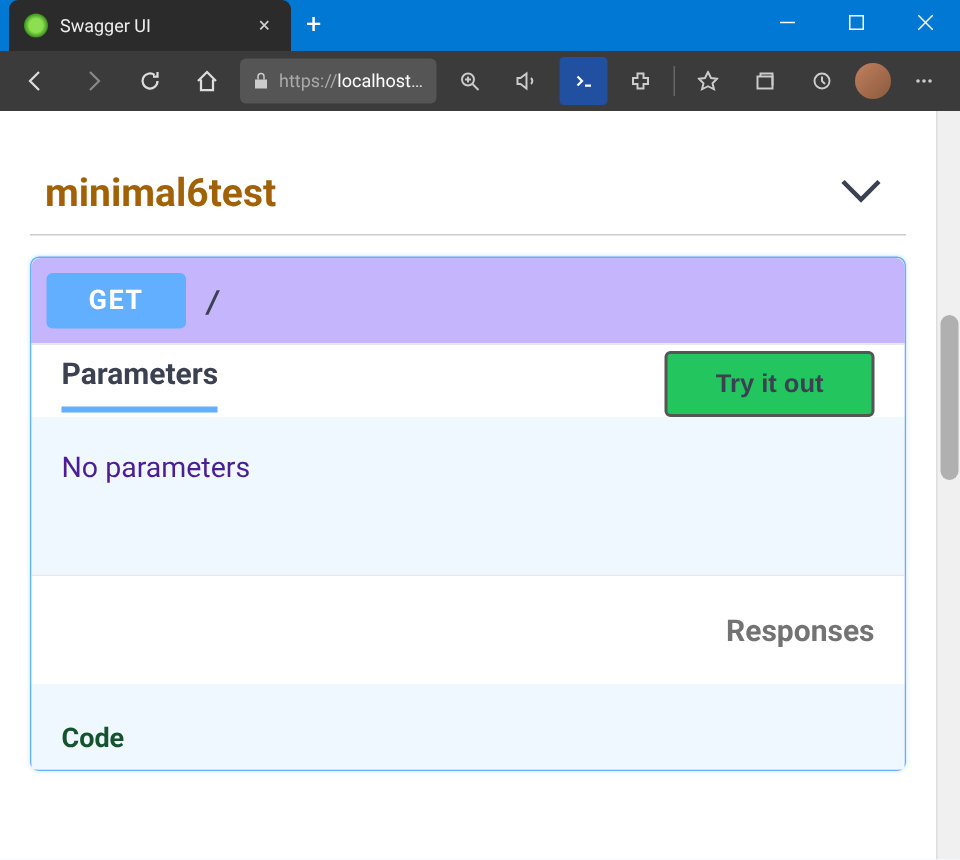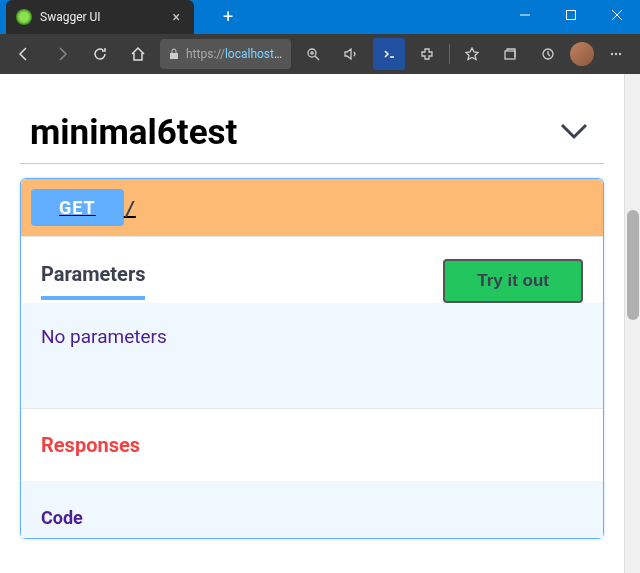--- a/index.html
+++ b/index.html
@@ -1,62 +1,62 @@
 <!DOCTYPE html>
 <html><head>
   <meta charset="utf-8">
   <style>
     * { margin: 0; padding: 0; box-sizing: border-box; }
     body { font-family: -apple-system, BlinkMacSystemFont, "Segoe UI", Roboto, sans-serif; background: #fff; width: 640px; height: 573px; overflow: hidden; }
     
     
-    .titlebar { background: #0078d4; height: 34px; display: flex; align-items: flex-start; color: #fff; position: relative; gap: 19px; }
+    .titlebar { background: #0078d4; height: 34px; display: flex; align-items: flex-start; color: #fff; position: relative; }
     .tab { background: #2b2b2b; height: 34px; display: flex; align-items: center; padding: 0 10px; gap: 8px; border-top-left-radius: 6px; border-top-right-radius: 6px; margin-left: 6px; margin-top: 0; width: 188px; }
     .tab-favicon { width: 16px; height: 16px; background: radial-gradient(circle, #8ce04f 40%, #3b8f1f 70%); border-radius: 50%; flex-shrink: 0; }
     .tab-title { font-size: 12px; color: #eee; flex: 1; white-space: nowrap; overflow: hidden; text-overflow: ellipsis; }
     .tab-close { color: #ccc; font-size: 14px; cursor: pointer; padding: 2px 4px; }
     .newtab { color: #fff; font-size: 18px; padding: 6px 10px; cursor: pointer; }
     .window-controls { position: absolute; right: 0; top: 0; display: flex; }
     .wc-btn { width: 46px; height: 30px; display: flex; align-items: center; justify-content: center; color: #fff; cursor: pointer; }
     .wc-btn svg { stroke: #fff; fill: none; }
     
     
     .toolbar { background: #3b3b3b; height: 40px; display: flex; align-items: center; padding: 0 8px; gap: 6px; }
     .tb-btn { width: 32px; height: 32px; display: flex; align-items: center; justify-content: center; color: #ccc; cursor: pointer; border-radius: 4px; }
     .addrbar { flex: 1; background: #555; height: 30px; border-radius: 4px; display: flex; align-items: center; padding: 0 8px; gap: 6px; min-width: 0; max-width: 160px; }
     .addr-text { font-size: 12px; color: #ddd; white-space: nowrap; overflow: hidden; text-overflow: ellipsis; flex: 1; }
-    .addr-host { color: #7dd3fc; }
+    .addr-host { color: #ffffff; }
     .addr-scheme { color: #aaa; }
     .avatar { width: 24px; height: 24px; border-radius: 50%; background: linear-gradient(135deg, #c08060, #8b5a3c); flex-shrink: 0; }
     
     
     .content-wrap { display: flex; height: calc(573px - 74px); }
     .content { flex: 1; padding: 20px 20px 0 20px; overflow: hidden; }
     .vscrollbar { width: 16px; background: #f0f0f0; border-left: 1px solid #ddd; position: relative; }
     .vscroll-thumb { position: absolute; top: 136px; left: 2px; width: 12px; height: 110px; background: #b0b0b0; border-radius: 6px; }
     
     .api-header { display: flex; align-items: center; justify-content: space-between; padding: 18px 10px 10px 10px; border-bottom: 1px solid #ccc; margin-bottom: 14px; }
-    .api-title { font-size: 35px; font-weight: 700; color: #000000; }
+    .api-title { font-size: 26px; font-weight: 700; color: #a16207; }
     .api-chevron { cursor: pointer; padding: 6px; }
     
     .opblock { border: 1px solid #61affe; border-radius: 6px; background: #eff7ff; box-shadow: 0 0 3px rgba(97,175,254,0.4); }
-    .opblock-summary { display: flex; align-items: center; padding: 10px; background: #fdba74; border-top-left-radius: 6px; border-top-right-radius: 6px; text-decoration: underline; }
+    .opblock-summary { display: flex; align-items: center; padding: 10px; gap: 12px; background: #c4b5fd; border-top-left-radius: 6px; border-top-right-radius: 6px; }
     .method-badge { background: #61affe; color: #fff; font-weight: 700; font-size: 18px; padding: 8px 28px; border-radius: 4px; letter-spacing: 1px; }
     .path { font-size: 20px; color: #3b4151; font-family: monospace; font-weight: 600; }
     
-    .tab-header { display: flex; justify-content: space-between; align-items: center; padding: 22px 20px 0 20px; background: #fff; border-top: 1px solid #e8e8e8; }
+    .tab-header { display: flex; justify-content: space-between; align-items: center; padding: 4px 20px 0 20px; background: #fff; border-top: 1px solid #e8e8e8; }
     .tab-label { font-size: 20px; font-weight: 700; color: #3b4151; padding-bottom: 10px; border-bottom: 4px solid #61affe; display: inline-block; }
     .try-btn { border: 2px solid #555; background: #22c55e; color: #3b4151; font-size: 17px; font-weight: 600; padding: 10px 32px; border-radius: 4px; cursor: pointer; }
     
     .params-body { background: #eff7ff; padding: 22px 20px 60px 20px; color: #4c1d95; font-size: 19px; }
     
-    .responses-header { background: #fff; padding: 24px 20px 24px 20px; font-size: 20px; font-weight: 700; color: #ef4444; border-top: 1px solid #e8e8e8; }
+    .responses-header { background: #fff; padding: 24px 20px 24px 20px; font-size: 20px; font-weight: 700; color: #737373; border-top: 1px solid #e8e8e8; text-align: right; }
     
     .responses-table { background: #eff7ff; padding: 26px 20px 10px 20px; display: flex; }
-    .th { font-size: 18px; font-weight: 700; color: #4c1d95; }
+    .th { font-size: 18px; font-weight: 700; color: #14532d; }
     .th-code { width: 100px; }
     .th-desc { flex: 1; }
     .th-links { width: 100px; text-align: right; }
   </style>
 </head>
 <body>
 
 <div class="titlebar">
   <div class="tab">
     <div class="tab-favicon"></div>

